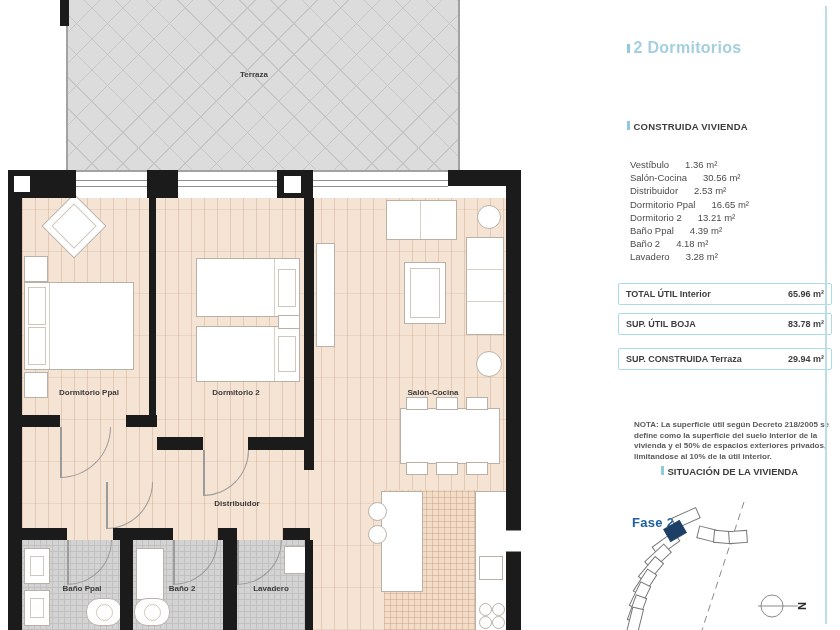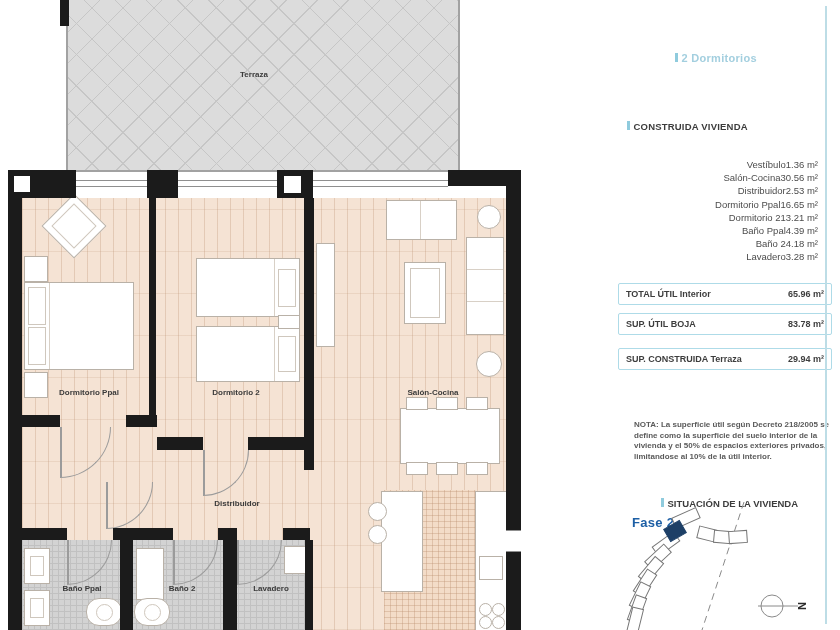--- a/index.html
+++ b/index.html
@@ -23,32 +23,32 @@
                      repeating-linear-gradient(0deg,#c1c1c1 0 1px,transparent 1px 6px);}
   .win{position:absolute;height:5px;background:#fff;border-top:1.5px solid #8f8f8f;border-bottom:1.5px solid #8f8f8f;}
   .fur{position:absolute;background:#fff;border:1px solid #b9b1a7;}
   .furc{border-radius:50%;}
   .arcbr{position:absolute;border:1px solid #9b9b9b;border-top:none;border-left:none;border-radius:0 0 100% 0;}
   .leaf{position:absolute;background:#9b9b9b;}
   .rlabel{position:absolute;font-size:8px;color:#3b3b3b;white-space:nowrap;transform:translate(-50%,-50%);}
   
   .panel{position:absolute;left:612px;top:0;width:216px;height:630px;}
   .tick{display:inline-block;width:2.5px;height:9px;background:#8fcbdd;margin-right:4px;}
-  .h-type{position:absolute;left:15px;top:52px;font-size:11px;font-weight:bold;color:#a3cfdf;letter-spacing:.3px;margin-left:48px;}
+  .h-type{position:absolute;left:15px;top:39px;font-size:16px;font-weight:bold;color:#a3cfdf;letter-spacing:.3px;}
   .h-portal{position:absolute;left:15px;top:88px;width:196px;font-size:11px;font-weight:bold;color:#3c3c3c;}
   .h-portal .right{position:absolute;left:103px;top:0;}
   .h-surf{position:absolute;left:15px;top:121px;font-size:9.5px;font-weight:bold;color:#3c3c3c;letter-spacing:.2px;}
   .rooms{position:absolute;left:18px;top:158px;width:188px;}
-  .rrow{display:flex;justify-content:flex-end;font-size:9.5px;line-height:13.2px;color:#4c4c4c;}
+  .rrow{display:flex;justify-content:flex-start;font-size:9.5px;line-height:13.2px;color:#4c4c4c;gap:16px;}
   .tbox{position:absolute;left:6px;width:198px;height:20px;border:1px solid #aedbe8;border-radius:2px;
         display:flex;justify-content:space-between;align-items:center;padding:0 7px;
         font-size:9px;font-weight:bold;color:#3d3d3d;}
   .note{position:absolute;left:22px;top:420px;width:202px;font-size:8px;line-height:10.6px;
         font-weight:bold;color:#5a5a5a;}
-  .h-sit{position:absolute;left:13px;top:498px;font-size:9.5px;font-weight:bold;color:#3c3c3c;padding-left:36px;}
+  .h-sit{position:absolute;left:13px;top:466px;font-size:9.5px;font-weight:bold;color:#3c3c3c;padding-left:36px;}
   .fase{position:absolute;left:20px;top:515px;font-size:13px;font-weight:bold;color:#1d5fa5;letter-spacing:.3px;}
   .vline{position:absolute;left:825px;top:6px;width:2px;height:618px;background:#bddde6;}
 </style>
 </head>
 <body>
 
 <div class="canvas">
 
   <div class="plan">
 

